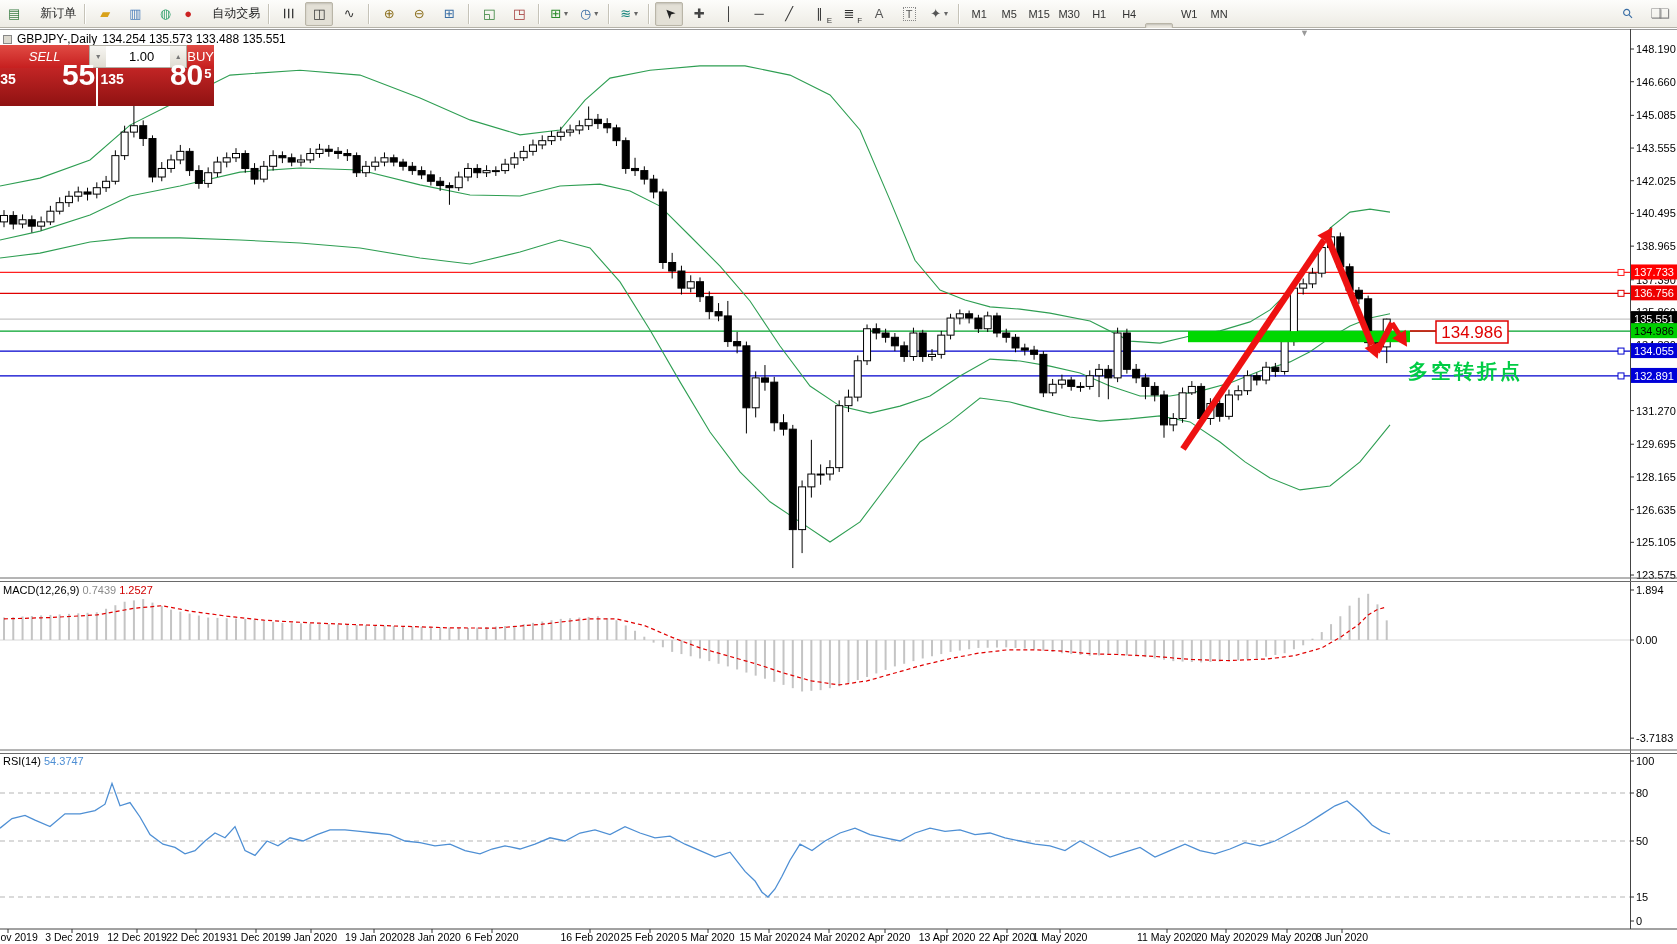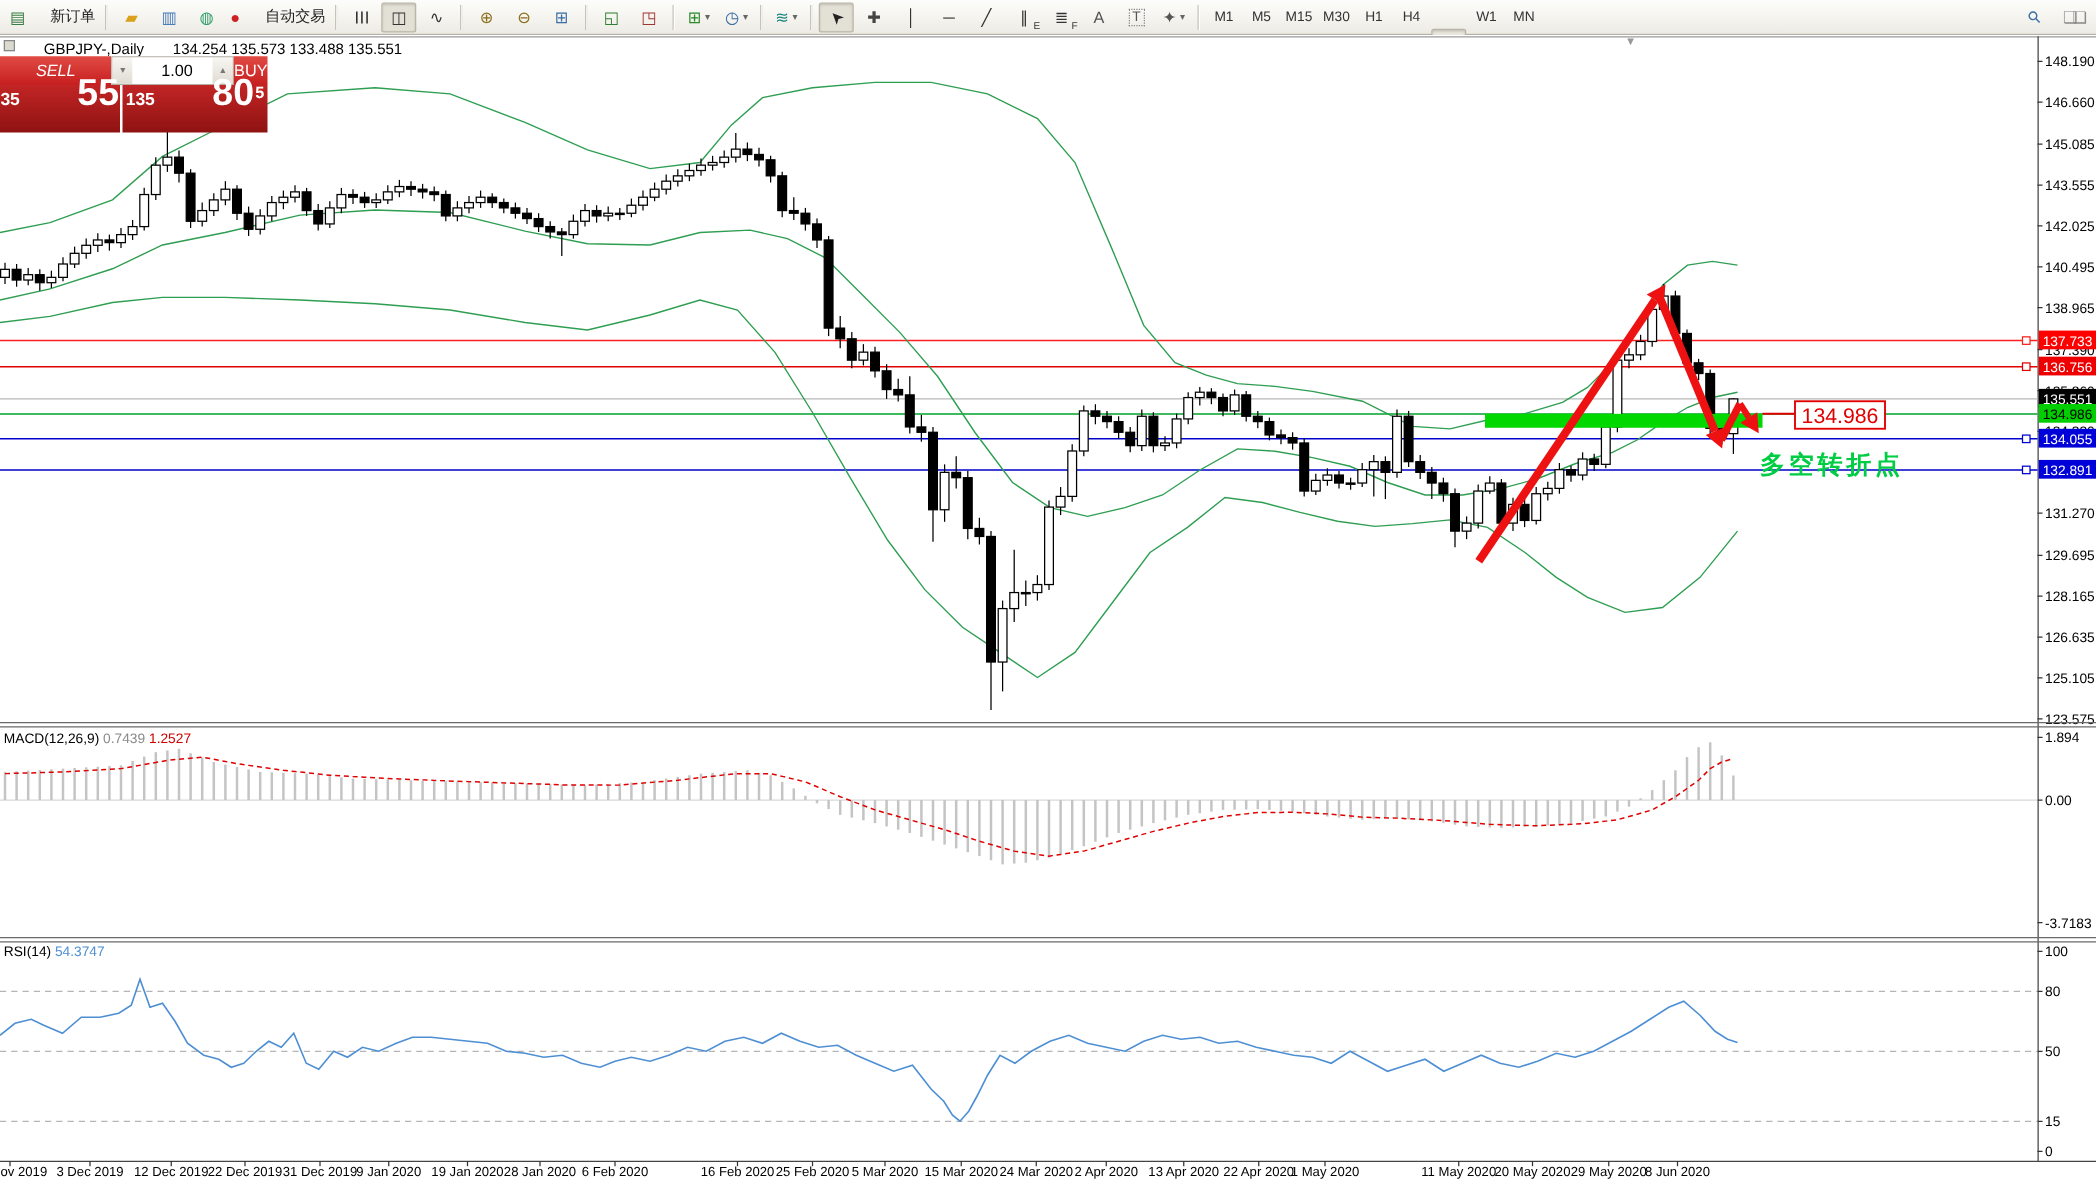--- a/index.html
+++ b/index.html
@@ -13,21 +13,21 @@
   .tb-btn .sub{font-size:8px;color:#333;position:absolute;right:0;bottom:0;}
   .tb-btn .boxed{border:1px dotted #888;padding:0 2px;font-size:11px;}
   .tb-sep{width:1px;height:20px;background:#c6c3b8;border-right:1px solid #fff;margin:0 4px;}
   .tf-btn{display:inline-flex;align-items:center;justify-content:center;min-width:26px;height:20px;margin:0 1px;font-size:11px;color:#333;border:1px solid transparent;border-radius:2px;}
   .tf-btn.active{background:#e9e6dd;border:1px solid #b9b5a7;box-shadow:inset 0 1px 2px rgba(0,0,0,.18);margin-top:40px;}
   #tb-right{margin-left:auto;display:flex;align-items:center;}
   
   #chartwrap{position:absolute;left:0;top:28px;width:1677px;height:916px;background:#fff;}
   #chart-svg{position:absolute;left:0;top:-28px;}
   
-  #title-line{position:absolute;left:3px;top:4px;font-size:12px;color:#000;display:flex;gap:23px;}
+  #title-line{position:absolute;left:3px;top:4px;font-size:12px;color:#000;display:flex;align-items:center;gap:5px;}
   #title-line .mini{width:7px;height:7px;border:1px solid #888;background:#dcd9cf;display:inline-block;}
   
   #oneclick{position:absolute;left:0;top:17px;width:214px;}
   #oc-row1{display:flex;height:23px;}
   .oc-btn{background:linear-gradient(#e14b44,#c61f1f);color:#fff;font-size:13px;display:flex;align-items:center;justify-content:center;}
   #oc-sell{width:96px;font-style:italic;}
   #oc-buy{width:70px;flex:1;}
   #oc-vol{display:flex;background:#fff;border:1px solid #b1aea4;}
   #oc-vol .stepper{width:16px;background:linear-gradient(#f7f6f2,#dfdcd2);color:#777;font-size:7px;display:flex;align-items:center;justify-content:center;}
   #oc-vol input{width:46px;border:none;outline:none;font-size:13px;text-align:right;padding-right:16px;font-family:inherit;}

